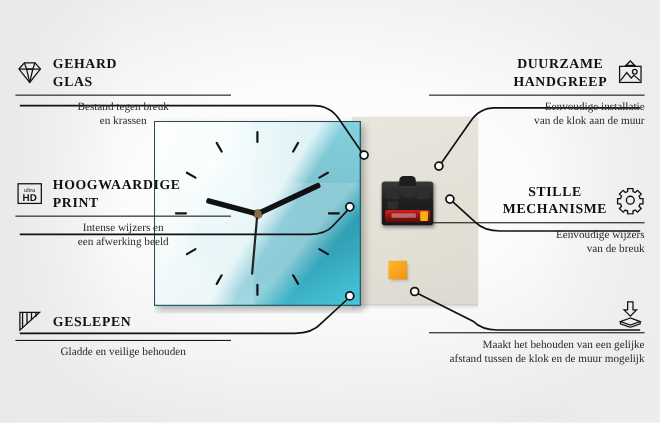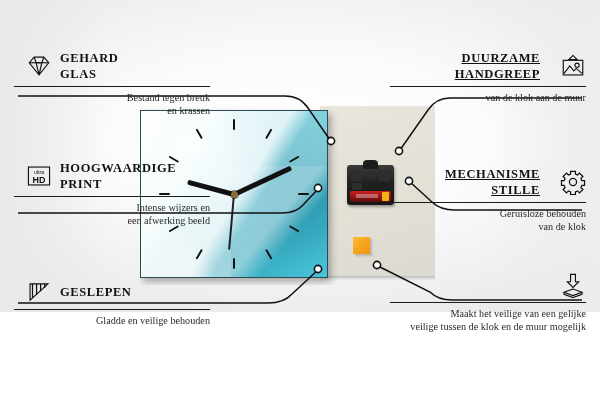--- a/index.html
+++ b/index.html
@@ -2,44 +2,44 @@
 <html><head>
 <meta charset="utf-8">
 <style>
   html,body{margin:0;padding:0;}
   body{
     width:600px;height:400px;overflow:hidden;
     font-family:"Liberation Serif",serif;
     background:#ffffff;
   }
   #stage{
-    position:relative;width:600px;height:312px;
+    position:relative;width:600px;height:384px;
     background:
       radial-gradient(ellipse 70% 60% at 50% 45%, #ffffff 0%, #fbfbfb 45%, #f2f2f2 75%, #eaeaea 100%);
   }
   .vign{position:absolute;inset:0;
     background:linear-gradient(90deg,#e9e9e9 0%,rgba(255,255,255,0) 18%,rgba(255,255,255,0) 82%,#ededed 100%);
     pointer-events:none;}
 
   
   .feat{position:absolute;width:196px;}
   .feat .head{display:flex;align-items:center;gap:8px;}
   .feat .ttl{
     font-weight:bold;font-size:12.5px;letter-spacing:.6px;
     line-height:1.28;color:#111;text-transform:uppercase;
   }
   .feat .rule{height:1px;background:#1a1a1a;margin:4px 0 4px;}
   .feat .desc{font-size:10.2px;line-height:1.3;color:#2a2a2a;}
   .feat.left .head{justify-content:flex-start;}
   .feat.left .ttl{text-align:left;}
-  .feat.left .desc{text-align:right;}
+  .feat.left .desc{text-align:center;}
   .feat.right .head{justify-content:flex-end;flex-direction:row;}
-  .feat.right .ttl{text-align:right;text-decoration:underline;}
+  .feat.right .ttl{text-align:center;}
   .feat.right .desc{text-align:right;}
-  .ico{flex:0 0 auto;width:26px;height:26px;display:block;margin-left:12px;}
+  .ico{flex:0 0 auto;width:26px;height:26px;display:block;}
   .ico svg{display:block;width:26px;height:26px;}
 
   .f1{left:14px;top:50px;}
   .f2{left:14px;top:160px;}
   .f3{left:14px;top:279px;}
   .f4{left:390px;top:50px;}
   .f5{left:390px;top:166px;}
   .f6{left:390px;top:272px;}
 
   
@@ -248,59 +248,60 @@
           <path d="M16,3 L11,8 L21,8 Z"></path>
           <rect x="4" y="9" width="24" height="18"></rect>
           <circle cx="21" cy="15" r="2.6"></circle>
           <path d="M5,25 L12,16 L17,22 L20,19 L27,25"></path>
         </g>
           </svg>
       </span>
     </div>
     <div class="rule"></div>
     <div class="desc">
+      <div>Eenvoudige installatie</div>
       <div>van de klok aan de muur</div>
     </div>
   </div>
 
   <div class="feat right f5">
     <div class="head">
       <div class="ttl">
+        <div>STILLE</div>
         <div>MECHANISME</div>
-        <div>STILLE</div>
       </div>
       <span class="ico">
         <svg viewBox="0 0 32 32">
             <g stroke="#111" stroke-width="1.5" fill="none">
           <path d="M13,3 h6 v3.3 l2.6,1.1 l2.4,-2.4 l4.2,4.2 l-2.4,2.4 l1.1,2.6 h3.3 v6 h-3.3 l-1.1,2.6
                    l2.4,2.4 l-4.2,4.2 l-2.4,-2.4 l-2.6,1.1 v3.3 h-6 v-3.3 l-2.6,-1.1 l-2.4,2.4 l-4.2,-4.2
                    l2.4,-2.4 l-1.1,-2.6 h-3.3 v-6 h3.3 l1.1,-2.6 l-2.4,-2.4 l4.2,-4.2 l2.4,2.4 l2.6,-1.1 Z"></path>
           <circle cx="16" cy="16" r="4.4"></circle>
         </g>
           </svg>
       </span>
     </div>
     <div class="rule"></div>
     <div class="desc">
-      <div>Geruisloze behouden</div>
-      <div>van de klok</div>
+      <div>Eenvoudige wijzers</div>
+      <div>van de breuk</div>
     </div>
   </div>
 
   <div class="feat right f6">
     <div class="head">
       <span class="ico">
         <svg viewBox="0 0 32 32">
             <g stroke="#111" stroke-width="1.4" fill="none">
           <path d="M13,3 h6 v9 h4 l-7,7 l-7,-7 h4 Z"></path>
           <path d="M16,21 L5,25 L16,29 L27,25 Z"></path>
           <path d="M5,25 v2.5 L16,31.5 L27,27.5 V25"></path>
         </g>
           </svg>
       </span>
     </div>
     <div class="rule"></div>
     <div class="desc">
-      <div>Maakt het veilige van een gelijke</div>
-      <div>veilige tussen de klok en de muur mogelijk</div>
+      <div>Maakt het behouden van een gelijke</div>
+      <div>afstand tussen de klok en de muur mogelijk</div>
     </div>
   </div>
 </div>
 
 </body></html>

